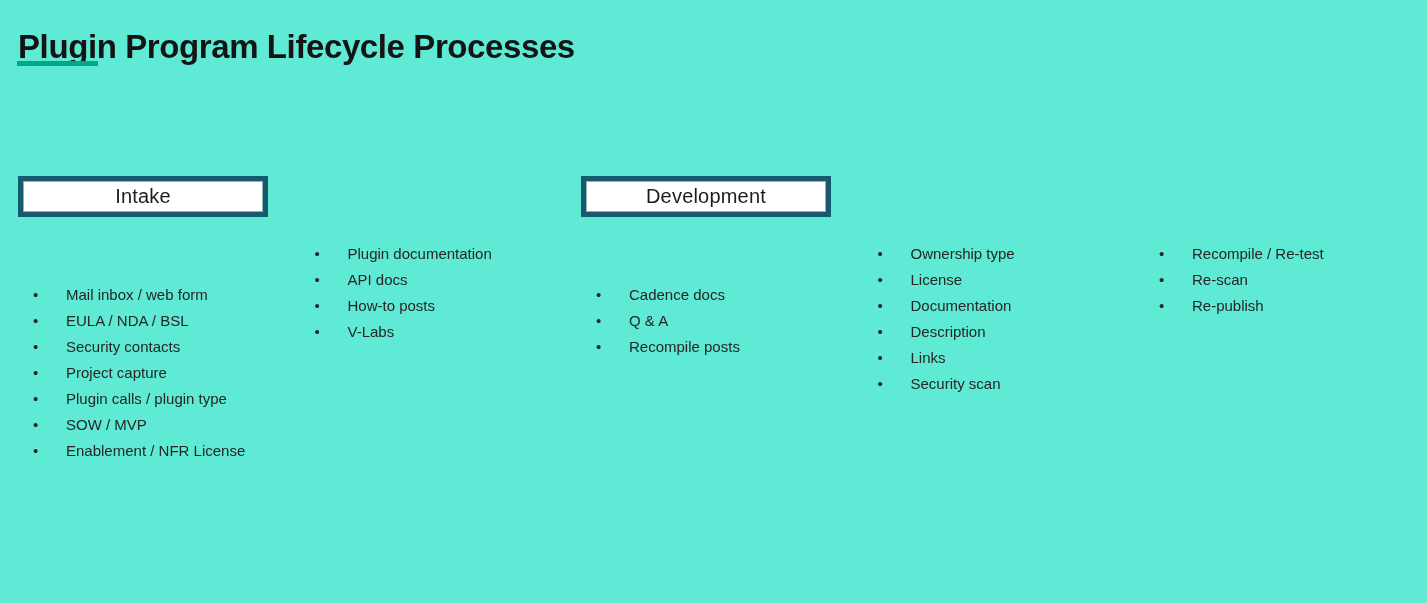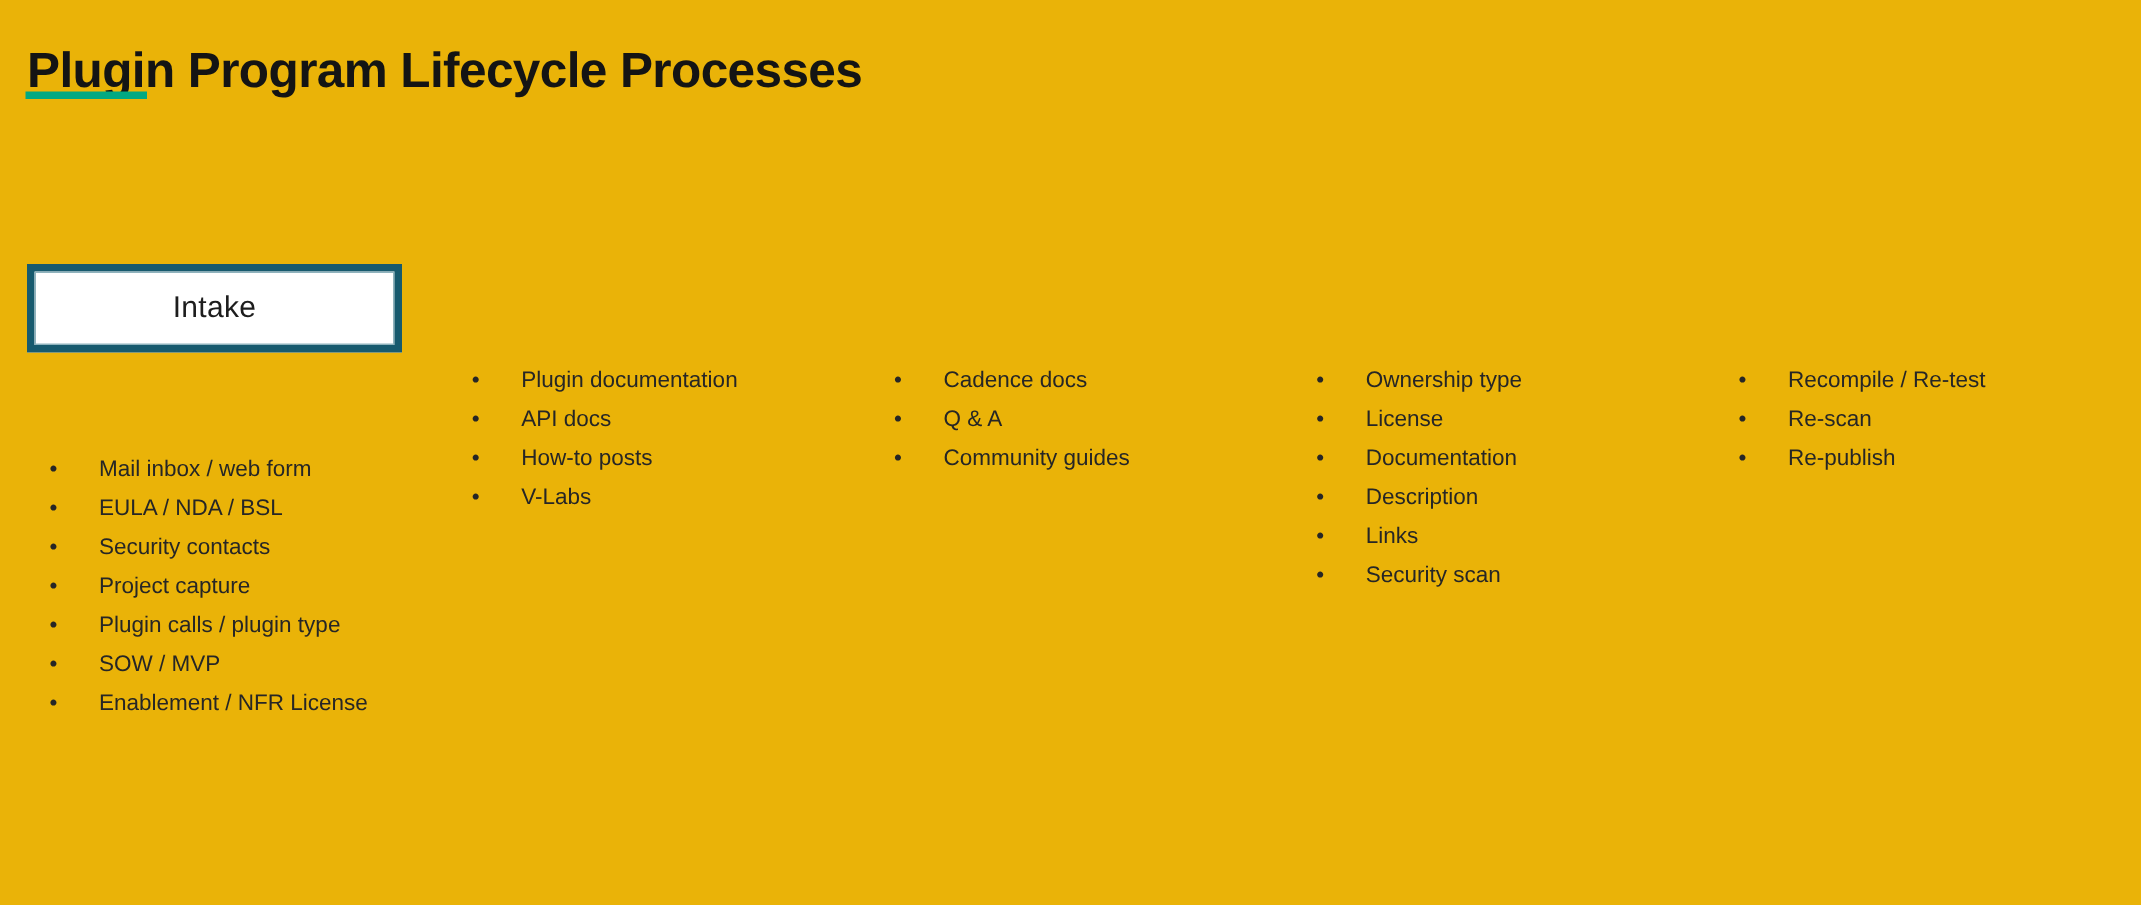--- a/index.html
+++ b/index.html
@@ -9,37 +9,37 @@
     --title-text:#141414;
     --body-text:#262626;
   }
   *{box-sizing:border-box;}
   html,body{margin:0;padding:0;}
   body{
     width:1427px;height:603px;background:#ffffff;
     font-family:"Liberation Sans", sans-serif;
     overflow:hidden;
   }
-  .slide{position:relative;width:1427px;height:603px;background:#eab308;}
+  .slide{position:relative;width:1427px;height:603px;background:#5eead4;}
   .slide-title{
     position:absolute;left:18px;top:6px;
     font-size:33px;font-weight:800;letter-spacing:-0.4px;
     color:var(--title-text);white-space:nowrap;
   }
   .title-rule{
     position:absolute;left:17px;top:61px;width:81px;height:5px;
     background:var(--accent-green);
   }
   .stages{
     position:absolute;left:18px;top:176px;
     display:flex;gap:31.5px;
   }
   .stage{width:250px;}
   .stage-box{
-    height:59px;width:250px;background:#ffffff;
+    height:41px;width:250px;background:#ffffff;
     border:5px solid var(--frame-teal);
     box-shadow:inset 0 0 0 1px var(--frame-bevel);
     display:flex;align-items:center;justify-content:center;
   }
   .stage-label{
     font-size:20px;color:#1d1d1d;letter-spacing:0.2px;white-space:nowrap;
   }
   .stage-list{
     margin:64px 0 0 0;padding:0;list-style:none;
   }
@@ -112,32 +112,35 @@
             <span>How-to posts</span>
           </li>
         <li class="item">
             <span class="dot">•</span>
             <span>V-Labs</span>
           </li>
       </ul>
     </div>
 
     <div class="stage">
+      <div class="stage-box">
+        <span class="stage-label">Development</span>
+      </div>
       <ul class="stage-list">
         <li class="item">
             <span class="dot">•</span>
             <span>Cadence docs</span>
           </li>
         <li class="item">
             <span class="dot">•</span>
             <span>Q &amp; A</span>
           </li>
         <li class="item">
             <span class="dot">•</span>
-            <span>Community guides</span>
+            <span>Recompile posts</span>
           </li>
       </ul>
     </div>
 
     <div class="stage">
       <ul class="stage-list">
         <li class="item">
             <span class="dot">•</span>
             <span>Ownership type</span>
           </li>

